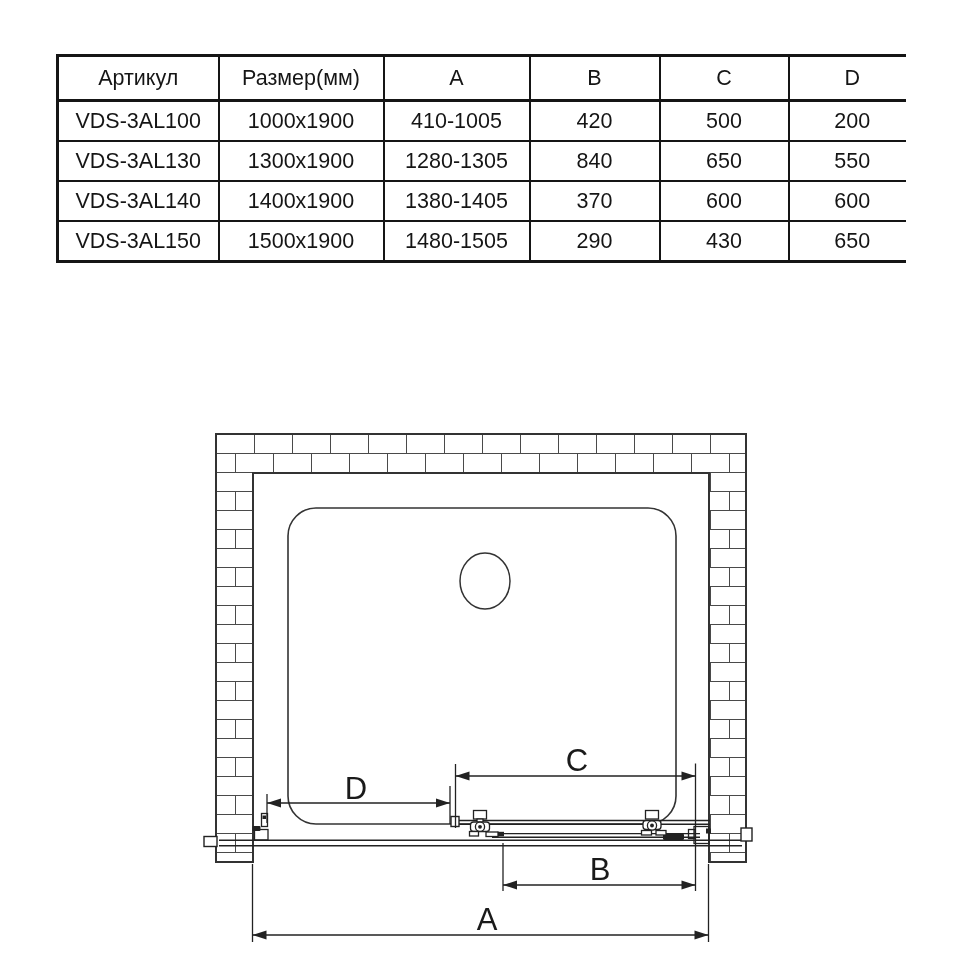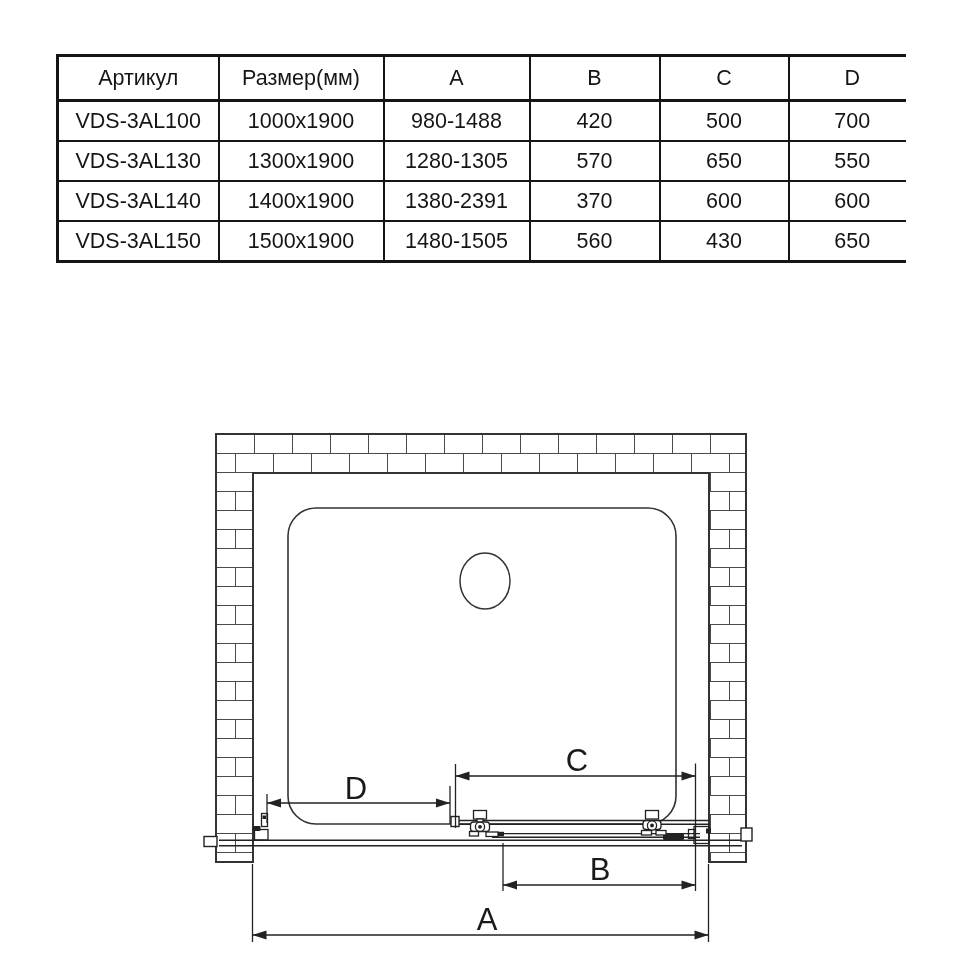--- a/index.html
+++ b/index.html
@@ -73,46 +73,46 @@
         <th>A</th>
         <th>B</th>
         <th>C</th>
         <th>D</th>
       </tr>
     </thead>
     <tbody>
       <tr>
         <td>VDS-3AL100</td>
         <td>1000x1900</td>
-        <td>980-1488</td>
+        <td>410-1005</td>
         <td>420</td>
         <td>500</td>
-        <td>700</td>
+        <td>200</td>
       </tr>
       <tr>
         <td>VDS-3AL130</td>
         <td>1300x1900</td>
         <td>1280-1305</td>
-        <td>570</td>
+        <td>840</td>
         <td>650</td>
         <td>550</td>
       </tr>
       <tr>
         <td>VDS-3AL140</td>
         <td>1400x1900</td>
-        <td>1380-2391</td>
+        <td>1380-1405</td>
         <td>370</td>
         <td>600</td>
         <td>600</td>
       </tr>
       <tr>
         <td>VDS-3AL150</td>
         <td>1500x1900</td>
         <td>1480-1505</td>
-        <td>560</td>
+        <td>290</td>
         <td>430</td>
         <td>650</td>
       </tr>
     </tbody>
   </table>
 
   <svg class="diagram-svg" viewBox="0 0 970 970" xmlns="http://www.w3.org/2000/svg">
     <defs>
       <pattern id="bricks" width="38" height="38" patternUnits="userSpaceOnUse" patternTransform="translate(216,434)">
         <path d="M0,0.5 H38 M0,19.5 H38 M0.5,0 V19 M19.5,19 V38" stroke="#4a4a4a" stroke-width="1" fill="none"></path>

